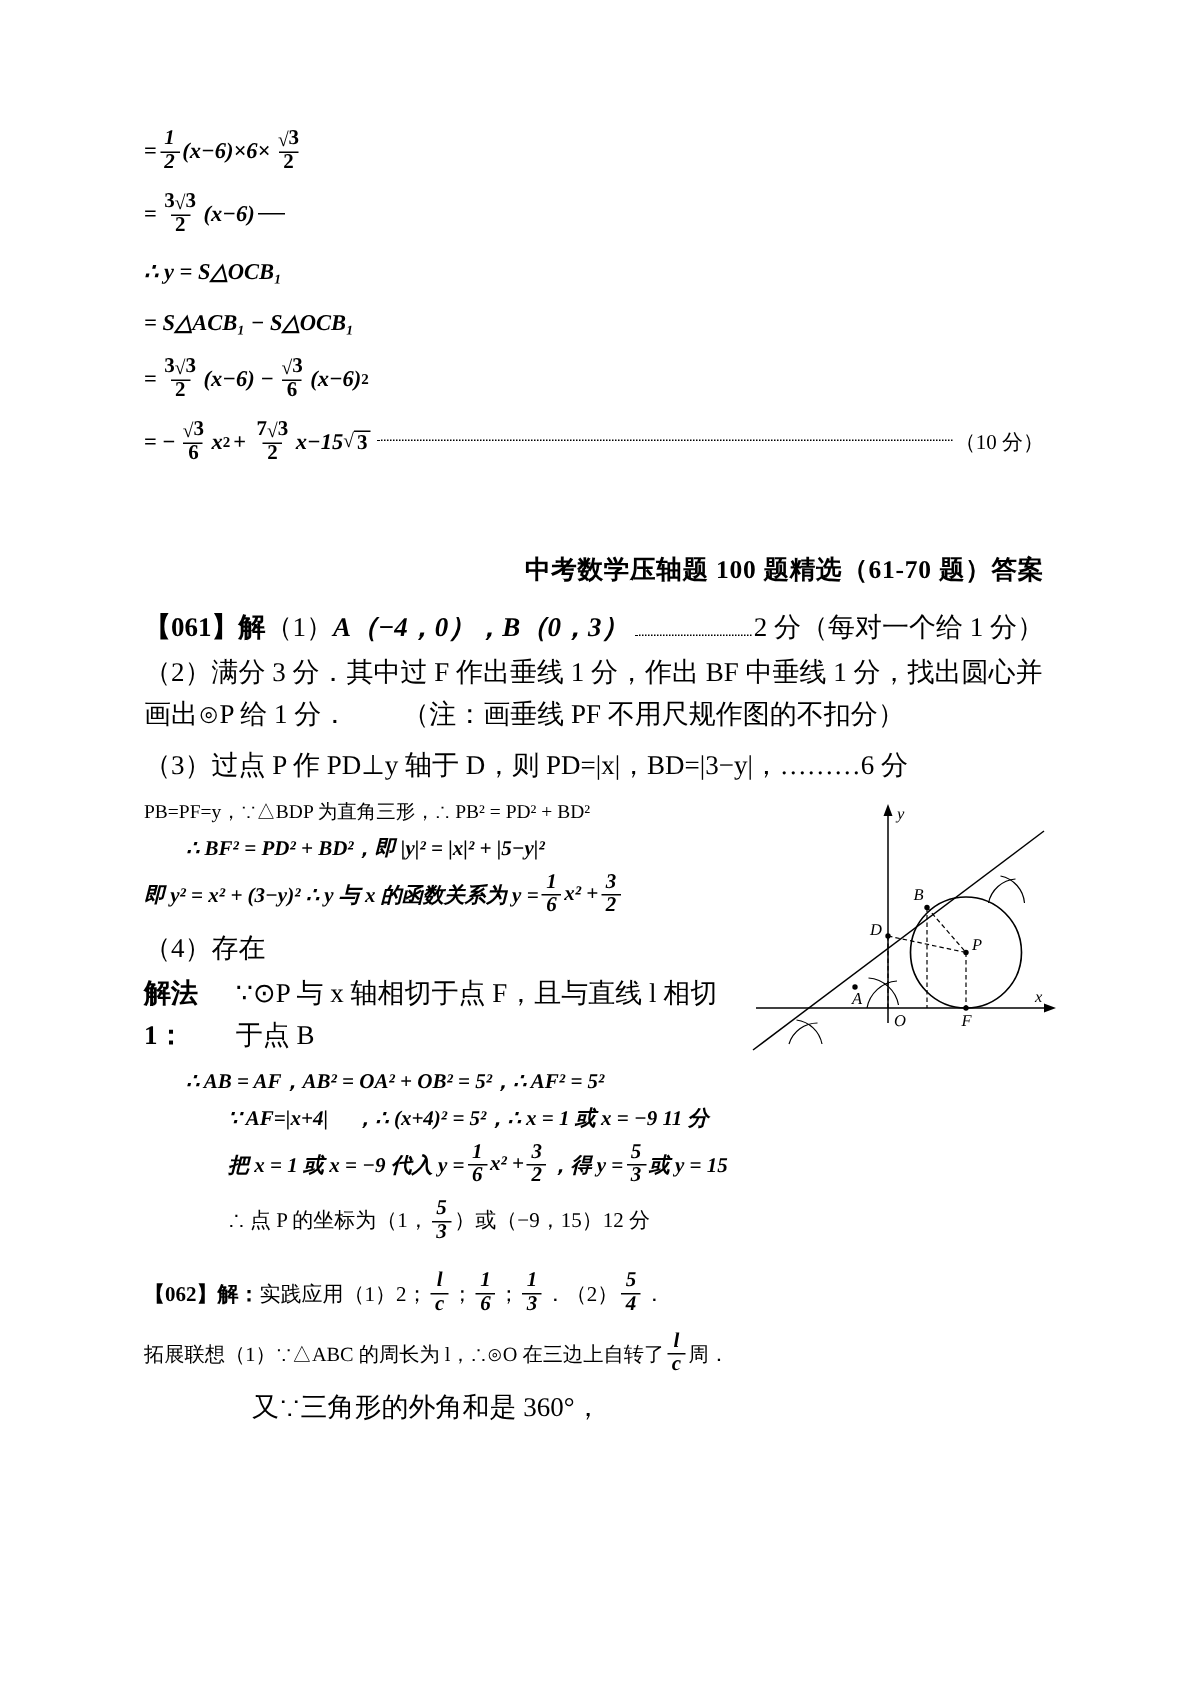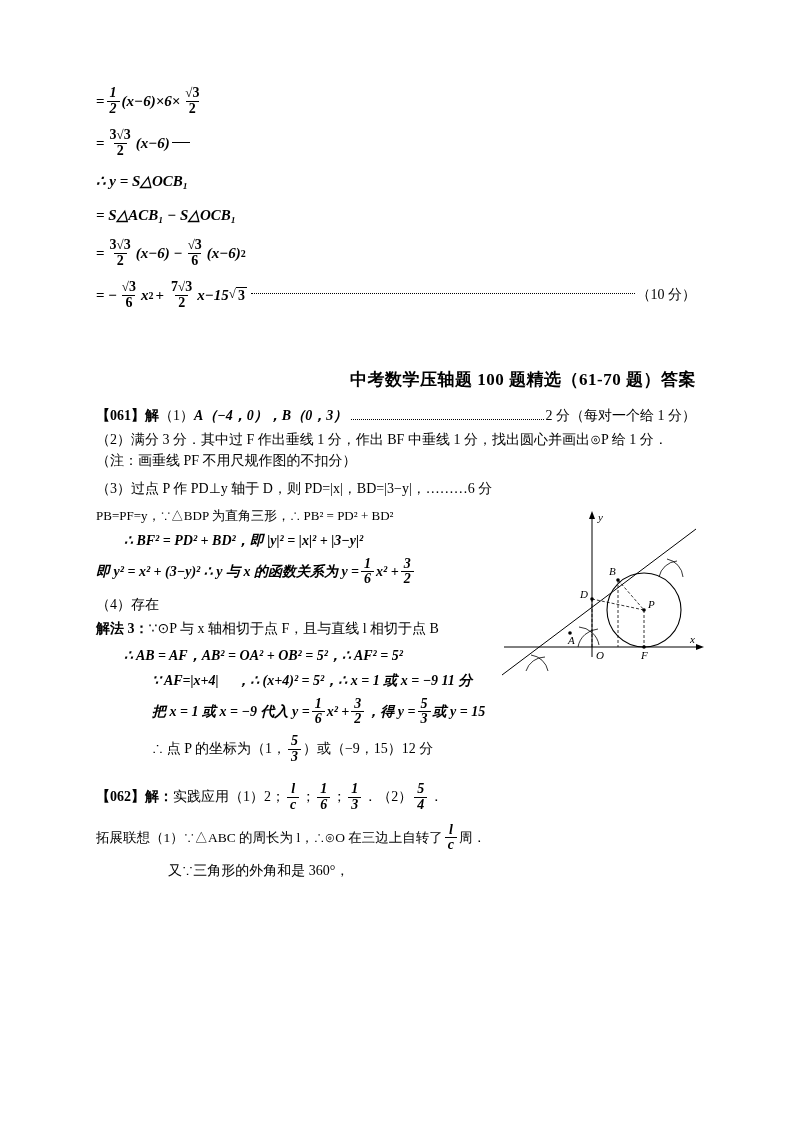--- a/index.html
+++ b/index.html
@@ -79,21 +79,21 @@
   .doc-title {
     text-align: right;
     font-size: 17px;
     font-weight: bold;
     margin: 58px 0 14px 0;
     letter-spacing: 0.5px;
   }
 
   
   .p {
-    font-size: 14px;
+    font-size: 18px;
     line-height: 1.55;
     margin: 2px 0;
   }
 
   .fig-wrap {
     position: relative;
   }
   .figure {
     position: absolute;
     right: -18px;
@@ -279,39 +279,39 @@
           <text x="164" y="101" font-family="Liberation Serif, serif" font-size="11" font-style="italic">P</text>
           <text x="84" y="137" font-family="Liberation Serif, serif" font-size="11" font-style="italic">A</text>
           <text x="112" y="152" font-family="Liberation Serif, serif" font-size="11" font-style="italic">O</text>
           <text x="157" y="152" font-family="Liberation Serif, serif" font-size="11" font-style="italic">F</text>
           <text x="206" y="136" font-family="Liberation Serif, serif" font-size="11" font-style="italic">x</text>
         </svg>
       </div>
 
       <div style="width:400px;">
         <div class="mathline pad1" style="font-size:13px;">PB=PF=y，∵△BDP 为直角三形，∴ PB² = PD² + BD²</div>
-        <div class="mathline pad2 bold it">∴ BF² = PD² + BD²，即 |y|² = |x|² + |3−y|²</div>
+        <div class="mathline pad2 bold it">∴ BF² = PD² + BD²，即 |y|² = |x|² + |5−y|²</div>
 
         <div class="mathline pad1">
           <span class="bold it">即 y² = x² + (3−y)² ∴ y 与 x 的函数关系为 y =</span>
           <span class="frac">
             <span class="num bold it">1</span>
             <span class="den bold it">6</span>
           </span>
           <span class="bold it">x² +</span>
           <span class="frac">
             <span class="num bold it">3</span>
             <span class="den bold it">2</span>
           </span>
         </div>
 
         <div class="p">（4）存在</div>
 
         <div class="p" style="display:flex;align-items:baseline;">
-          <span class="bold">解法 3：</span>
+          <span class="bold">解法 1：</span>
           <span>∵⊙P 与 x 轴相切于点 F，且与直线 l 相切于点 B</span>
         </div>
       </div>
 
       <div class="mathline pad2 bold it">∴ AB = AF，AB² = OA² + OB² = 5²，∴ AF² = 5²</div>
       <div class="mathline pad3 bold it">∵ AF=|x+4| 　，∴ (x+4)² = 5²，∴ x = 1 或 x = −9  11 分</div>
 
       <div class="mathline pad3">
         <span class="bold it">把 x = 1 或 x = −9 代入 y =</span>
         <span class="frac">

